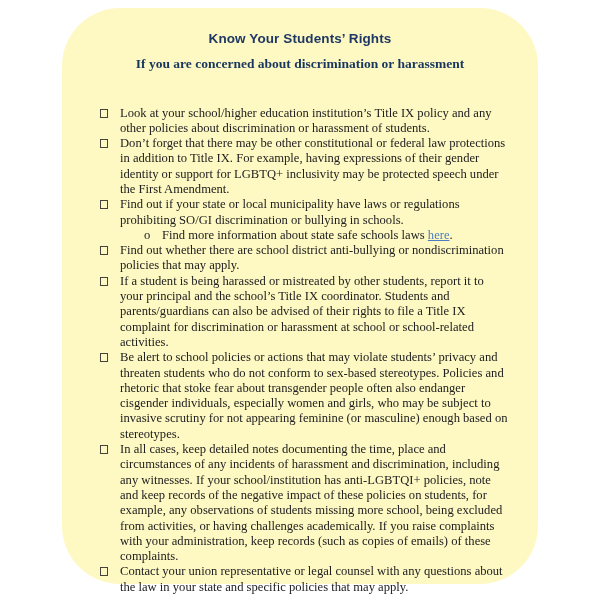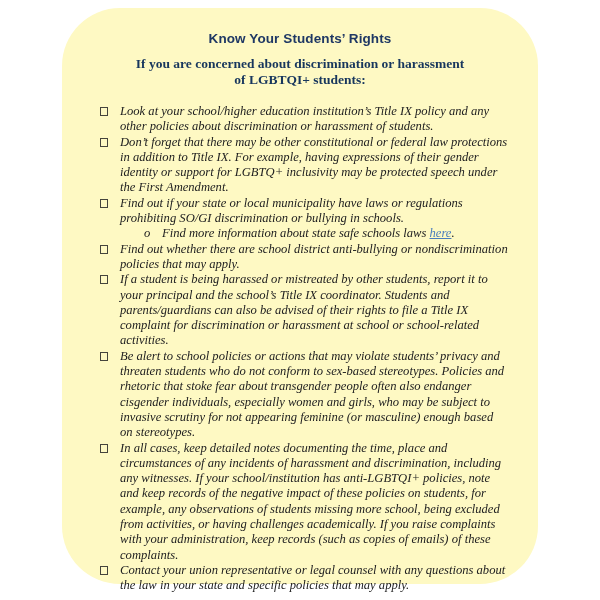--- a/index.html
+++ b/index.html
@@ -40,25 +40,24 @@
   .subtitle {
     text-align: center;
     font-family: "Liberation Serif", serif;
     font-weight: bold;
     font-size: 13.5px;
     color: #17365D;
     line-height: 15.5px;
     margin: 10px 8px 8px 0;
   }
   .list {
-    margin-top: 17px;
+    margin-top: 34px;
     color: #212121;
     font-size: 12.6px;
     line-height: 15.3px;
-    font-style: italic;
   }
   .item {
     position: relative;
     padding-left: 20px;
   }
   .cb {
     position: absolute;
     left: 0;
     top: 3px;
     width: 8px;
@@ -83,21 +82,20 @@
 </head>
 <body>
 
 <div class="stage">
   <div class="card">
 
     <div class="title">Know Your Students’ Rights</div>
 
     <div class="subtitle">
       <div>If you are concerned about discrimination or harassment</div>
-      <div>of LGBTQI+ students:</div>
     </div>
 
     <div class="list">
 
       <div class="item">
         <span class="cb"></span>
         <span>Look at your school/higher education institution’s Title IX policy and any other policies about discrimination or harassment of students.</span>
       </div>
 
       <div class="item">

